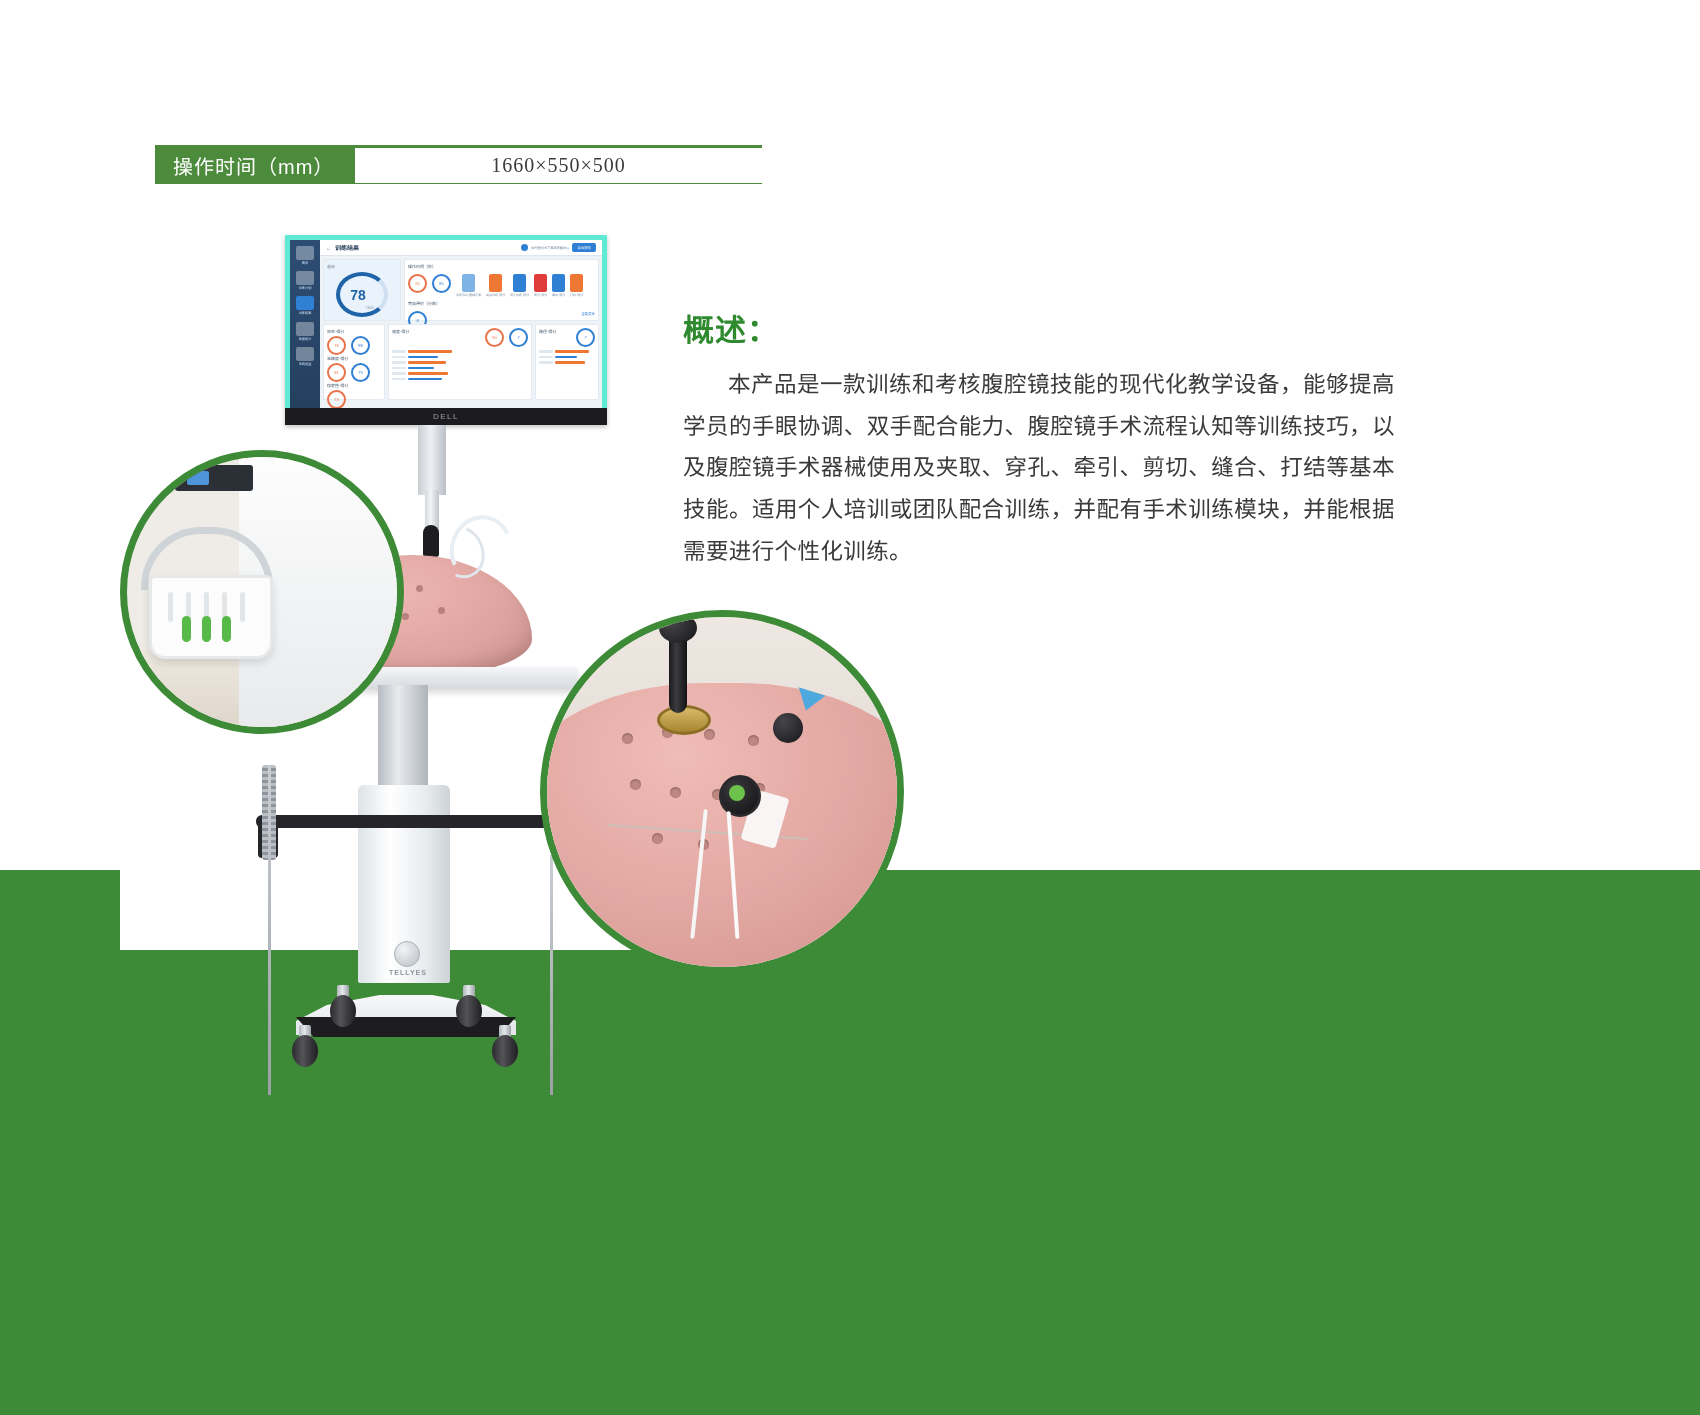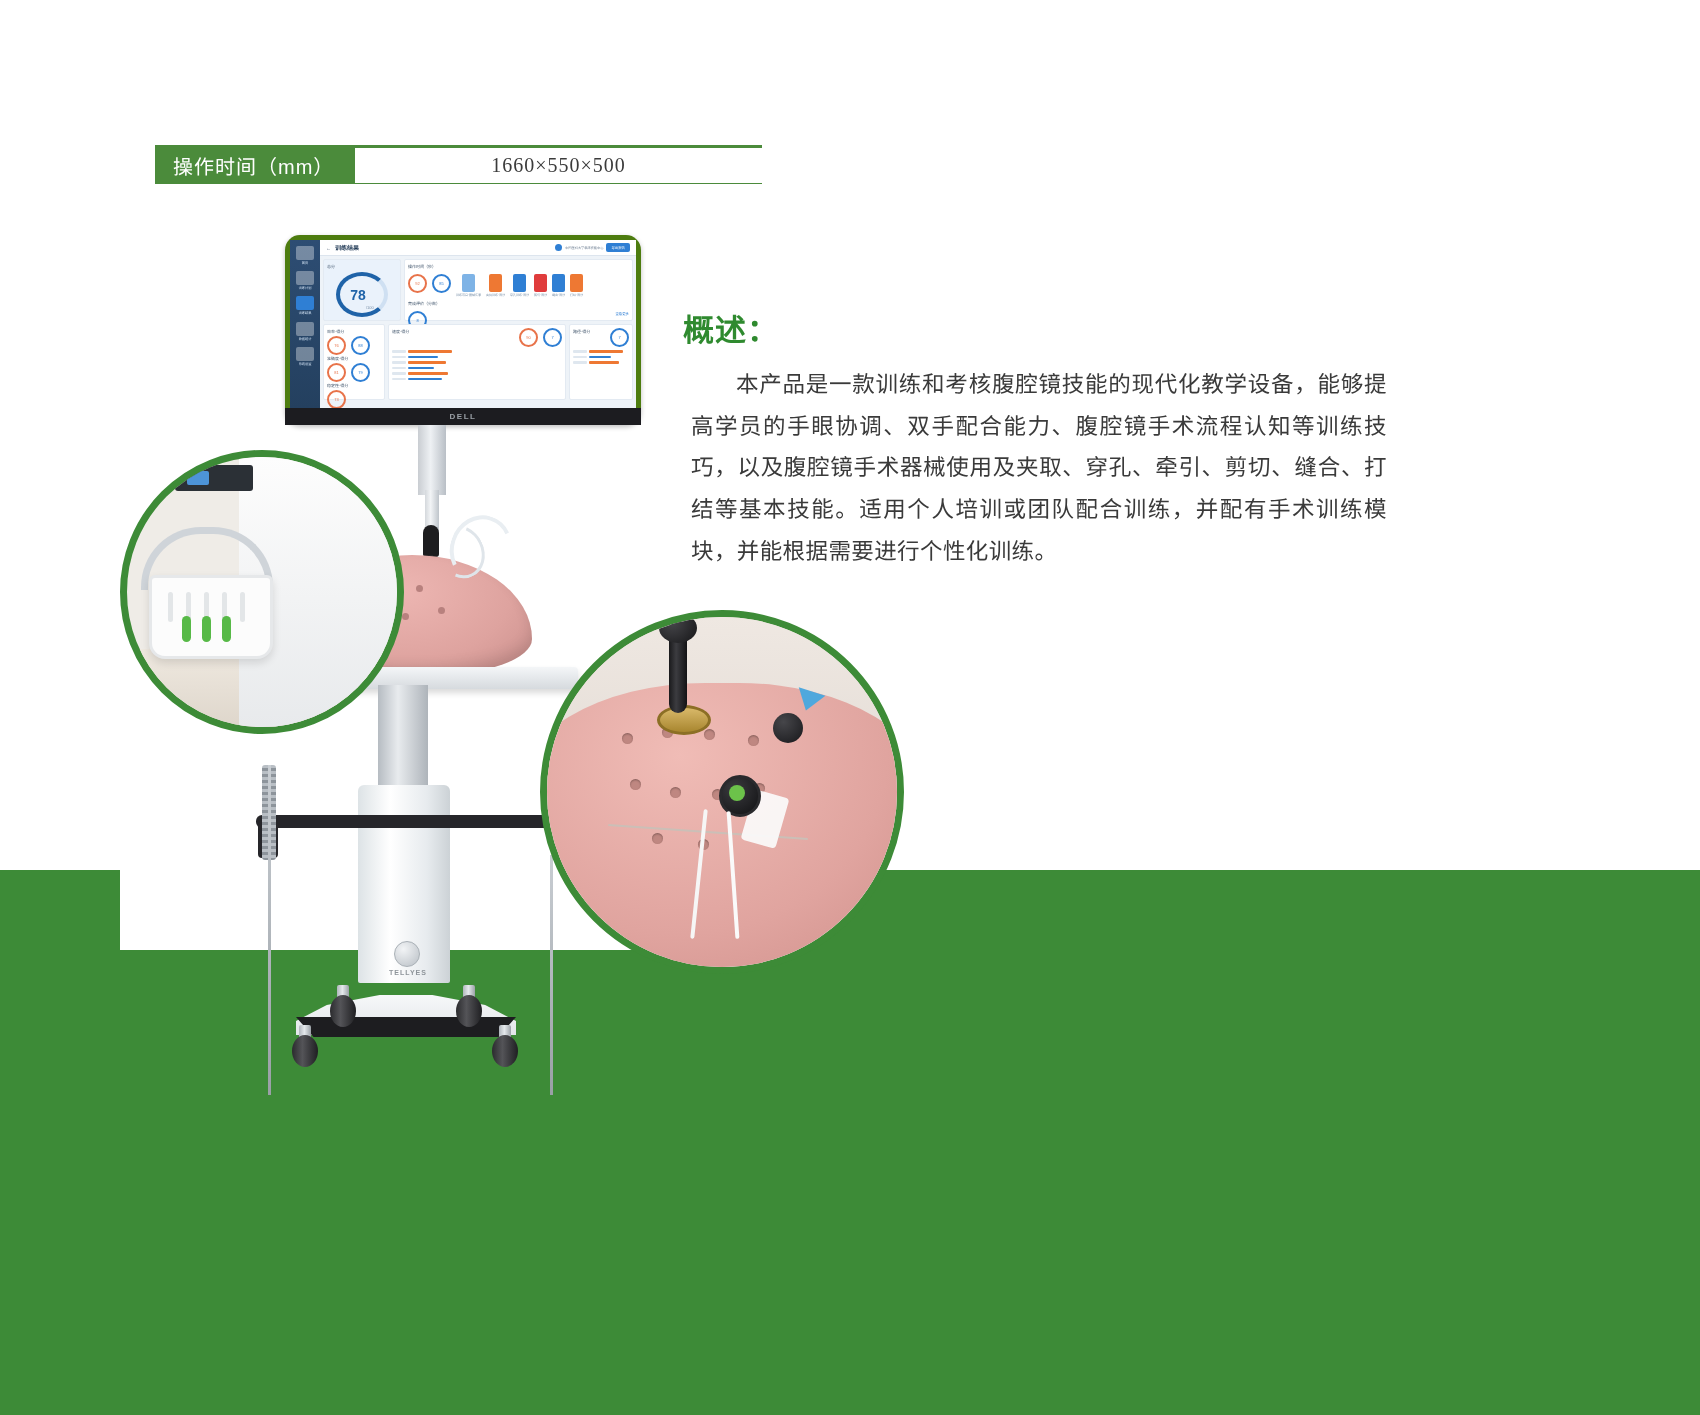--- a/index.html
+++ b/index.html
@@ -59,43 +59,43 @@
   
   .overview{
     position:absolute;left:683px;top:305px;width:712px;
   }
   .overview-heading{
     font-size:31px;font-weight:bold;color:#2f8a2f;
     margin:0 0 14px 0;letter-spacing:1px;
   }
   .overview-body{
     font-size:22.5px;color:#3a3a3a;line-height:1.85;
-    text-align:justify;text-indent:2em;margin:8px;
+    text-align:justify;text-indent:2em;margin:0;
     letter-spacing:0.4px;
   }
 
   
   .photo{position:absolute;left:120px;top:225px;width:960px;height:1120px;}
 
   
   .mon-frame{
-    position:absolute;left:165px;top:10px;width:356px;height:190px;
-    background:#4d7c0f;border-radius:15px;
+    position:absolute;left:165px;top:10px;width:322px;height:190px;
+    background:#5eead4;border-radius:1px;
     box-shadow:0 2px 5px rgba(0,0,0,.25);
   }
   .mon-screen{
     position:absolute;left:5px;top:5px;right:5px;height:168px;
     background:#eef3f8;overflow:hidden;
   }
   .mon-chin{
     position:absolute;left:0;right:0;bottom:0;height:17px;
     background:#1c1c20;display:flex;align-items:center;justify-content:center;
   }
   .dell{
-    color:#9aa0a6;font-size:8px;font-weight:bold;letter-spacing:1.5px;
+    color:#9aa0a6;font-size:8px;font-weight:normal;letter-spacing:1.5px;
   }
   
   .ui-sidebar{
     position:absolute;left:0;top:0;width:30px;height:100%;
     background:linear-gradient(180deg,#2d4d73,#24405f);
   }
   .ui-side-ico{
     width:18px;height:14px;margin:6px auto 2px auto;border-radius:2px;
     background:rgba(255,255,255,.35);
   }

